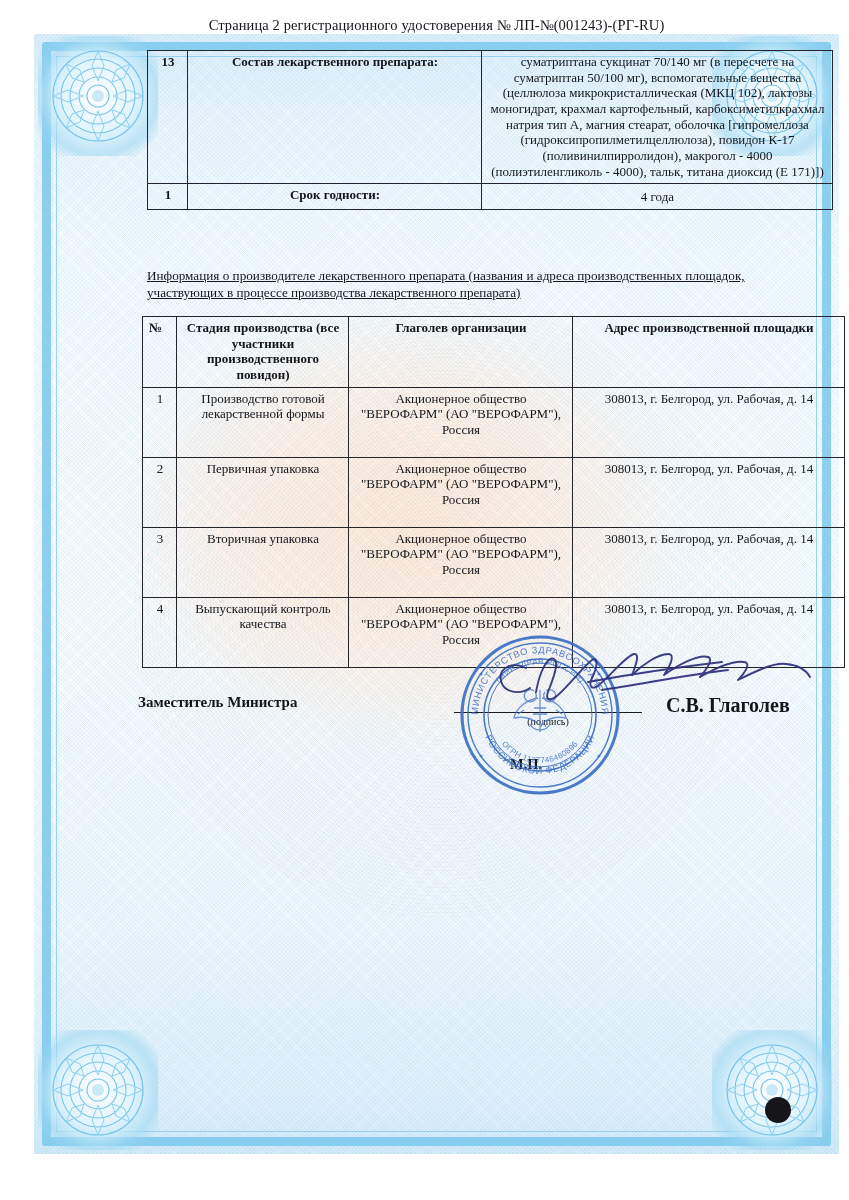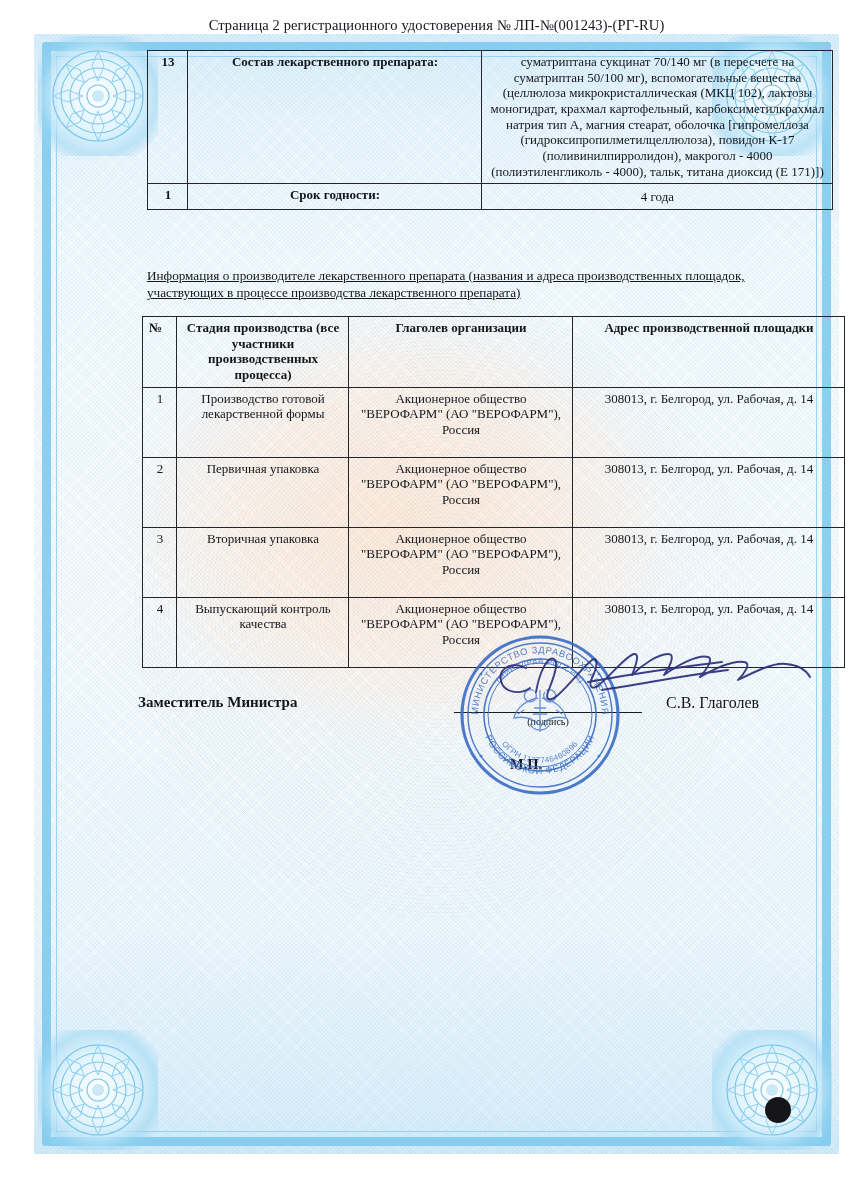--- a/index.html
+++ b/index.html
@@ -162,21 +162,21 @@
   #table-manufacturers thead tr { height: 68px; }
 
   
   .sig-block { position: absolute; left: 0; top: 694px; width: 849px; height: 110px; }
   .sig-title {
     position: absolute; left: 126px; top: 0;
     font-size: 15px; font-weight: bold;
   }
   .sig-name {
     position: absolute; left: 654px; top: 0;
-    font-size: 16px; font-weight: normal;
+    font-size: 20px; font-weight: bold;
   }
   .sig-line {
     position: absolute; left: 442px; top: 18px;
     width: 188px; height: 0;
     border-top: 1.4px solid #1a1a1e;
   }
   .sig-caption {
     position: absolute; left: 442px; top: 22px;
     width: 188px; text-align: center;
     font-size: 10px;
@@ -333,21 +333,21 @@
         </tr>
       </tbody>
     </table>
 
     <div class="manu-caption">Информация о производителе лекарственного препарата (названия и адреса производственных площадок, участвующих в процессе производства лекарственного препарата)</div>
 
     <table class="doc-table" id="table-manufacturers">
       <thead>
         <tr>
           <td class="m-num">№</td>
-          <td class="m-stage">Стадия производства (все участники производственных процесса)</td>
+          <td class="m-stage">Стадия производства (все участники производственного повидон)</td>
           <td class="m-org">Глаголев организации</td>
           <td class="m-addr">Адрес производственной площадки</td>
         </tr>
       </thead>
       <tbody>
         <tr>
           <td class="m-num">1</td>
           <td class="m-stage">Производство готовой лекарственной формы</td>
           <td class="m-org">Акционерное общество "ВЕРОФАРМ" (АО "ВЕРОФАРМ"), Россия</td>
           <td class="m-addr">308013, г. Белгород, ул. Рабочая, д. 14</td>

